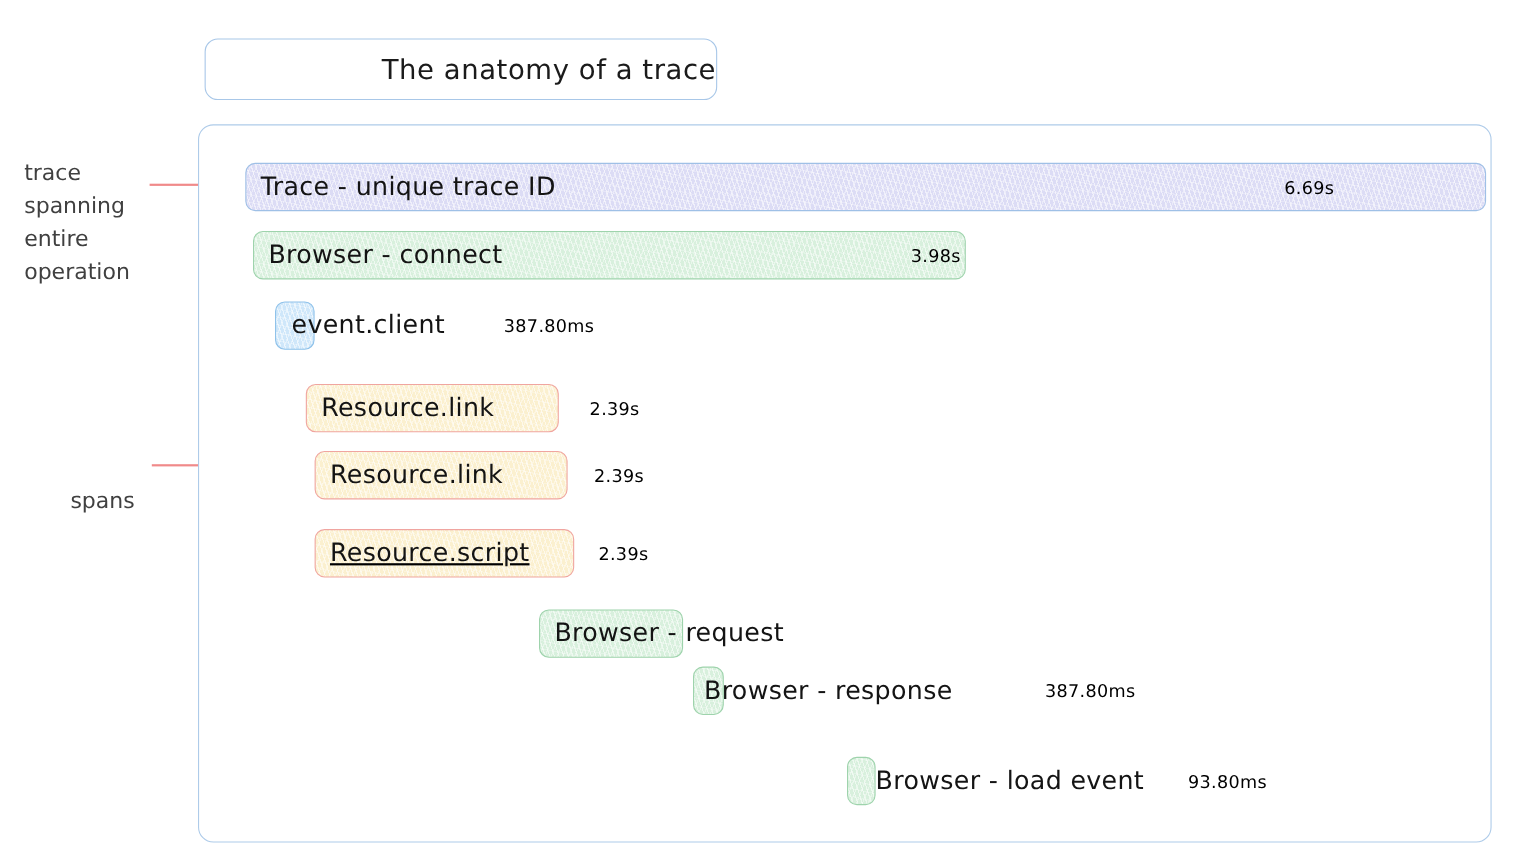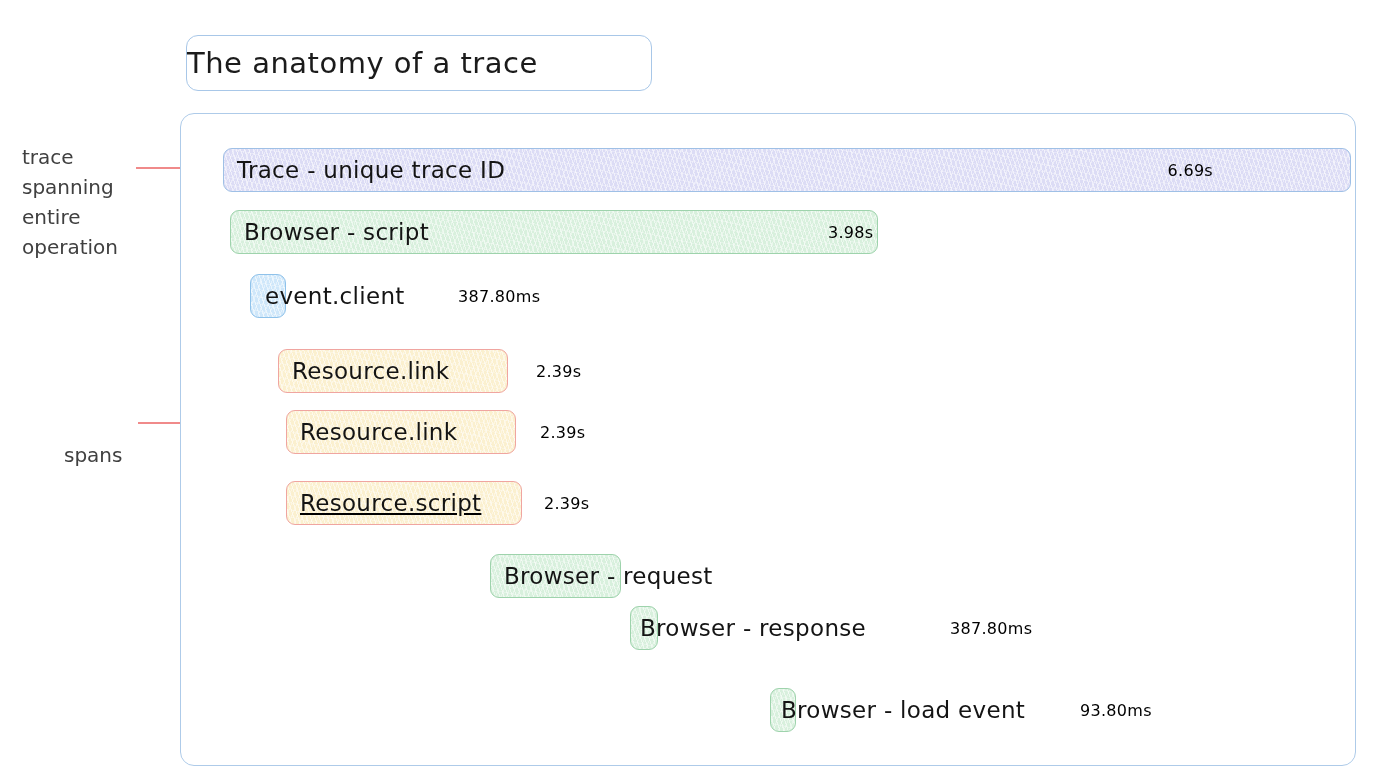--- a/index.html
+++ b/index.html
@@ -28,22 +28,22 @@
     height: 56px;
     border: 1.6px solid #a8c7e8;
     border-radius: 12px;
     box-sizing: border-box;
     background: #ffffff;
   }
   .title-text {
     position: absolute;
     left: 0; right: 0; top: 50%;
     transform: translateY(-50%);
-    text-align: left;
-    font-size: 29px;
+    text-align: right;
+    font-size: 25px;
     color: #1b1b1b;
     letter-spacing: 0.5px;
     font-family: "DejaVu Sans", sans-serif;
   }
 
   
   .panel {
     position: absolute;
     left: 180px;
     top: 113px;
@@ -168,21 +168,21 @@
         <div class="tex"></div>
       </div>
     <div class="bar-label">Trace - unique trace ID</div>
     <div class="dur" style="right:22px;">6.69s</div>
   </div>
 
   <div class="row" style="left:230px; top:210px; width:648px;">
     <div class="bar c-green" style="width:648px;">
         <div class="tex"></div>
       </div>
-    <div class="bar-label">Browser - script</div>
+    <div class="bar-label">Browser - connect</div>
     <div class="dur" style="left:598px;">3.98s</div>
   </div>
 
   <div class="row" style="left:250px; top:274px; width:36px;">
     <div class="bar c-blue" style="width:36px;">
         <div class="tex"></div>
       </div>
     <div class="bar-label" style="padding-left:15px;">event.client</div>
     <div class="dur" style="left:208px;">387.80ms</div>
   </div>
@@ -224,17 +224,17 @@
         <div class="tex"></div>
       </div>
     <div class="bar-label" style="padding-left:10px;">Browser - response</div>
     <div class="dur" style="left:320px;">387.80ms</div>
   </div>
 
   <div class="row" style="left:770px; top:688px; width:26px;">
     <div class="bar c-green" style="width:26px;">
         <div class="tex"></div>
       </div>
-    <div class="bar-label" style="padding-left:11px;">Browser - load event</div>
+    <div class="bar-label" style="padding-left:26px;">Browser - load event</div>
     <div class="dur" style="left:310px;">93.80ms</div>
   </div>
 
 </div>
 
 </body></html>

